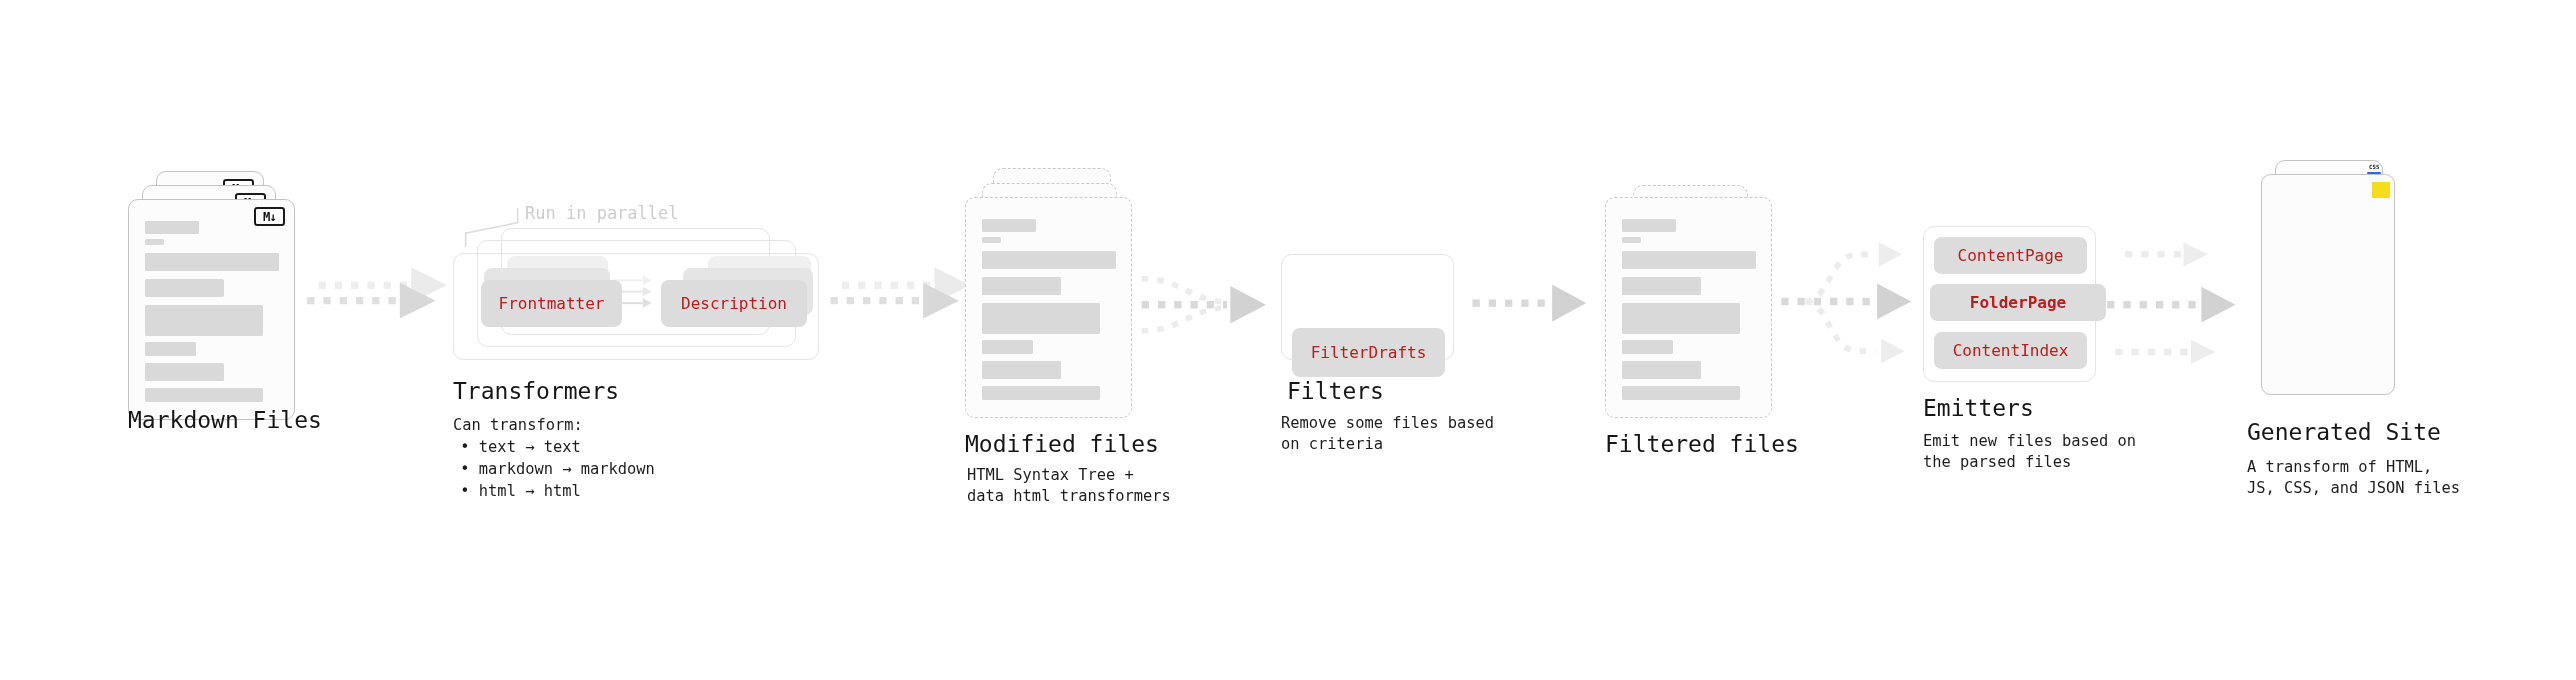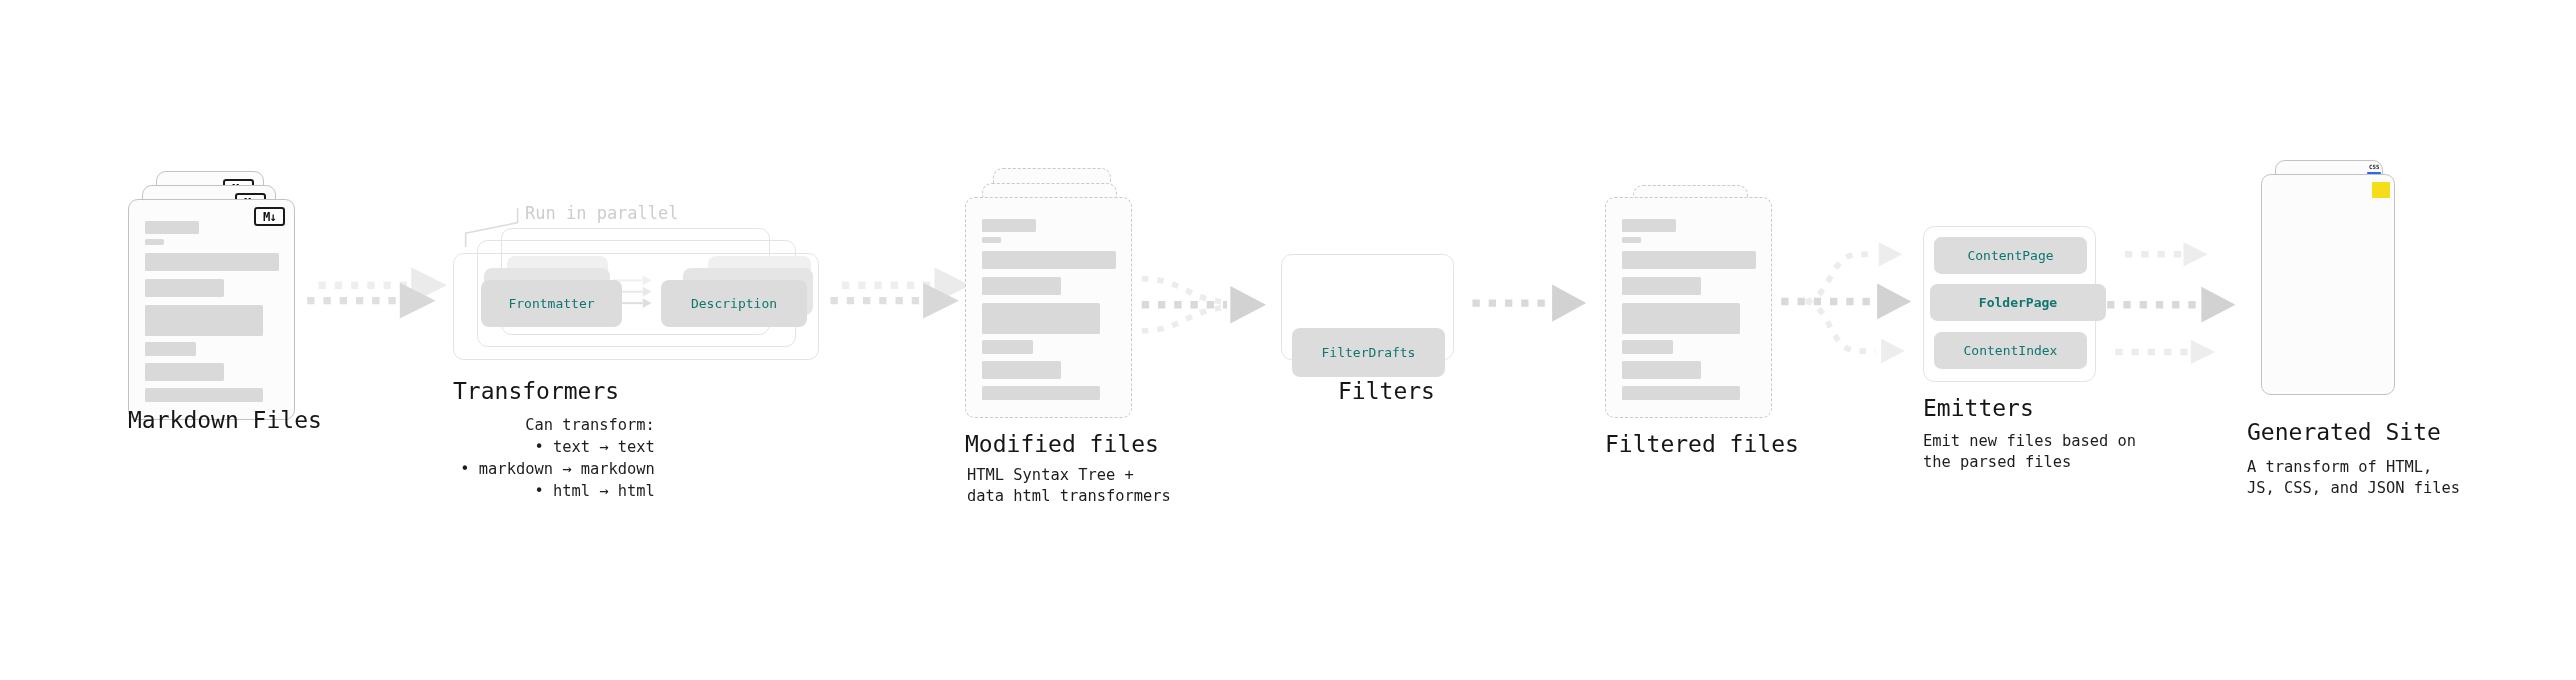--- a/index.html
+++ b/index.html
@@ -53,30 +53,30 @@
   }
   .js-badge  { position:absolute; top:6.5px; right:4.1px; width:18px; height:16.3px; background:var(--js_yellow,#f5de19); }
   .css-badge { position:absolute; top:4.1px; right:0.8px; width:14px; text-align:center; }
   .css-word  { font-size:5.7px; line-height:5.7px; font-weight:bold; color:#222222; }
   .css-bar   { height:2.4px; margin-top:0.8px; border-radius:0.8px; background:var(--css_blue,#2d67f1); }
 
   
   .frame { position:absolute; box-sizing:border-box; border:1.2px solid #e3e3e3; border-radius:10.6px; background:transparent; }
   .chip  {
     position:absolute; box-sizing:border-box; background:var(--chip_gray,#dcdcdc); border-radius:8.1px;
-    display:flex; align-items:center; justify-content:center; font-size:13px; color:#0f766e; white-space:nowrap;
+    display:flex; align-items:center; justify-content:center; font-size:16px; color:#b91c1c; white-space:nowrap;
   }
   .chip.g1 { background:#e5e5e5; }
   .chip.g2 { background:#f0f0f0; }
   .chip.emit { border-radius:7.3px; }
 
   
   .label { position:absolute; font-size:23px; font-weight:500; color:#161616; white-space:nowrap; }
   .desc  { position:absolute; font-size:15.4px; line-height:21px; color:#1d1d1d; white-space:nowrap; }
-  .desc.bullets { line-height:22px;text-align:right; }
+  .desc.bullets { line-height:22px; }
   .bullet { padding-left:7.3px; }
   .note  { position:absolute; left:525px; top:203px; font-size:17px; color:#cdcdcd; white-space:nowrap; }
 </style>
 </head>
 <body>
 
 <div class="canvas">
 
   <svg class="arrows" width="2576" height="681" viewBox="0 0 3170 838">
 
@@ -203,21 +203,25 @@
     </div>
   </div>
   <div class="label" style="left:965px;top:431px">Modified files</div>
   <div class="desc" style="left:967px;top:465px">
     <div>HTML Syntax Tree +</div>
     <div>data html transformers</div>
   </div>
 
   <div class="frame" style="left:1281px;top:254px;width:173px;height:106px;"></div>
   <div class="chip" style="left:1292px;top:280px;width:153px;height:49px;margin-top:48px;">FilterDrafts</div>
-  <div class="label" style="left:1338px;top:378px">Filters</div>
+  <div class="label" style="left:1287px;top:378px">Filters</div>
+  <div class="desc" style="left:1281px;top:413px">
+    <div>Remove some files based</div>
+    <div>on criteria</div>
+  </div>
 
   <div class="doc dashed sliver" style="left:1633px;top:185px;width:115px;"></div>
   <div class="doc dashed" style="left:1605px;top:197px;width:167px;">
     <div class="bars">
       <i class="bar" style="width:54px;height:13px"></i>
       <i class="bar" style="width:18.7px;height:5.7px;margin-top:4.9px"></i>
       <i class="bar" style="width:134px;height:18.7px;margin-top:8.1px"></i>
       <i class="bar" style="width:79px;height:18.7px;margin-top:7.3px"></i>
       <i class="bar" style="width:118px;height:31px;margin-top:7.3px"></i>
       <i class="bar" style="width:51px;height:14px;margin-top:6.5px"></i>

